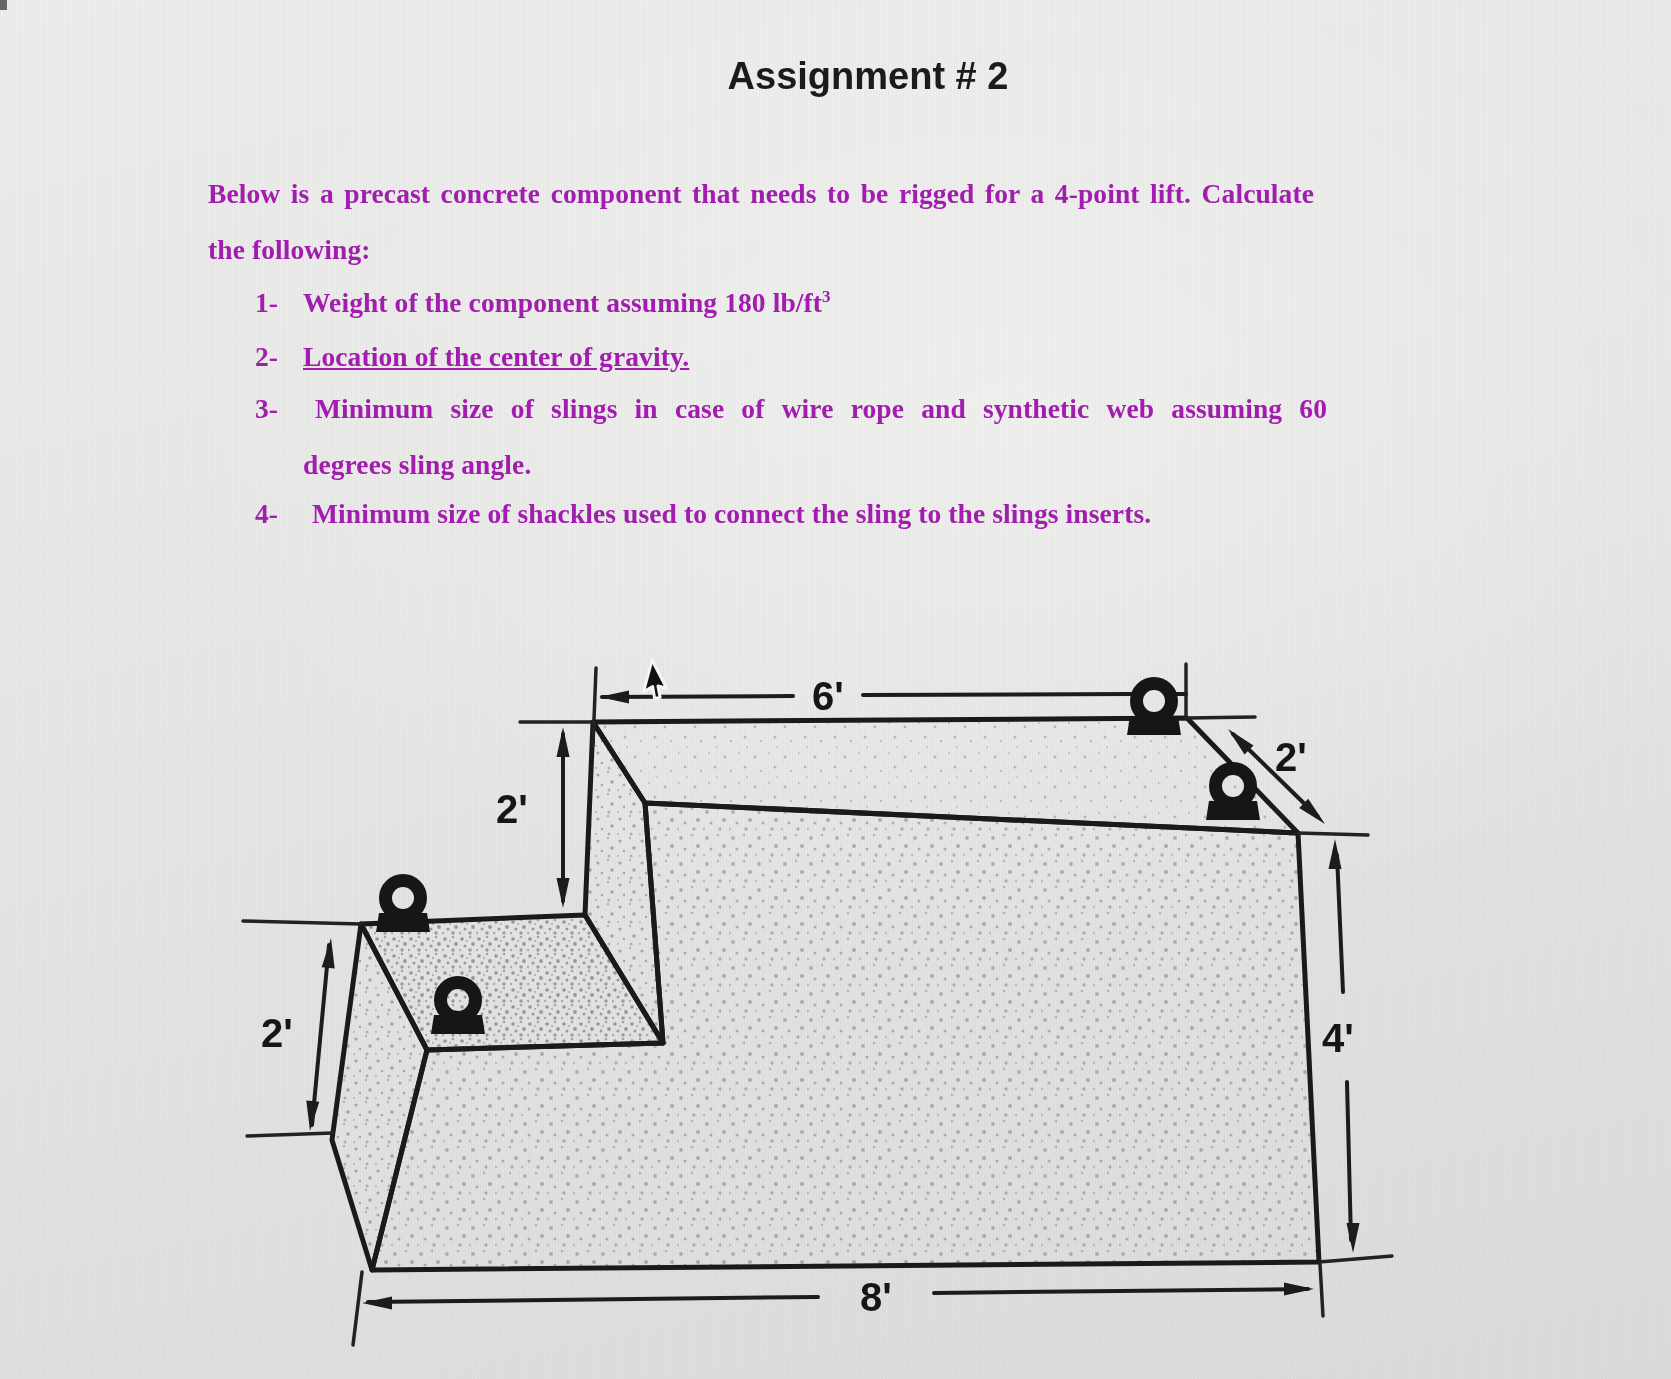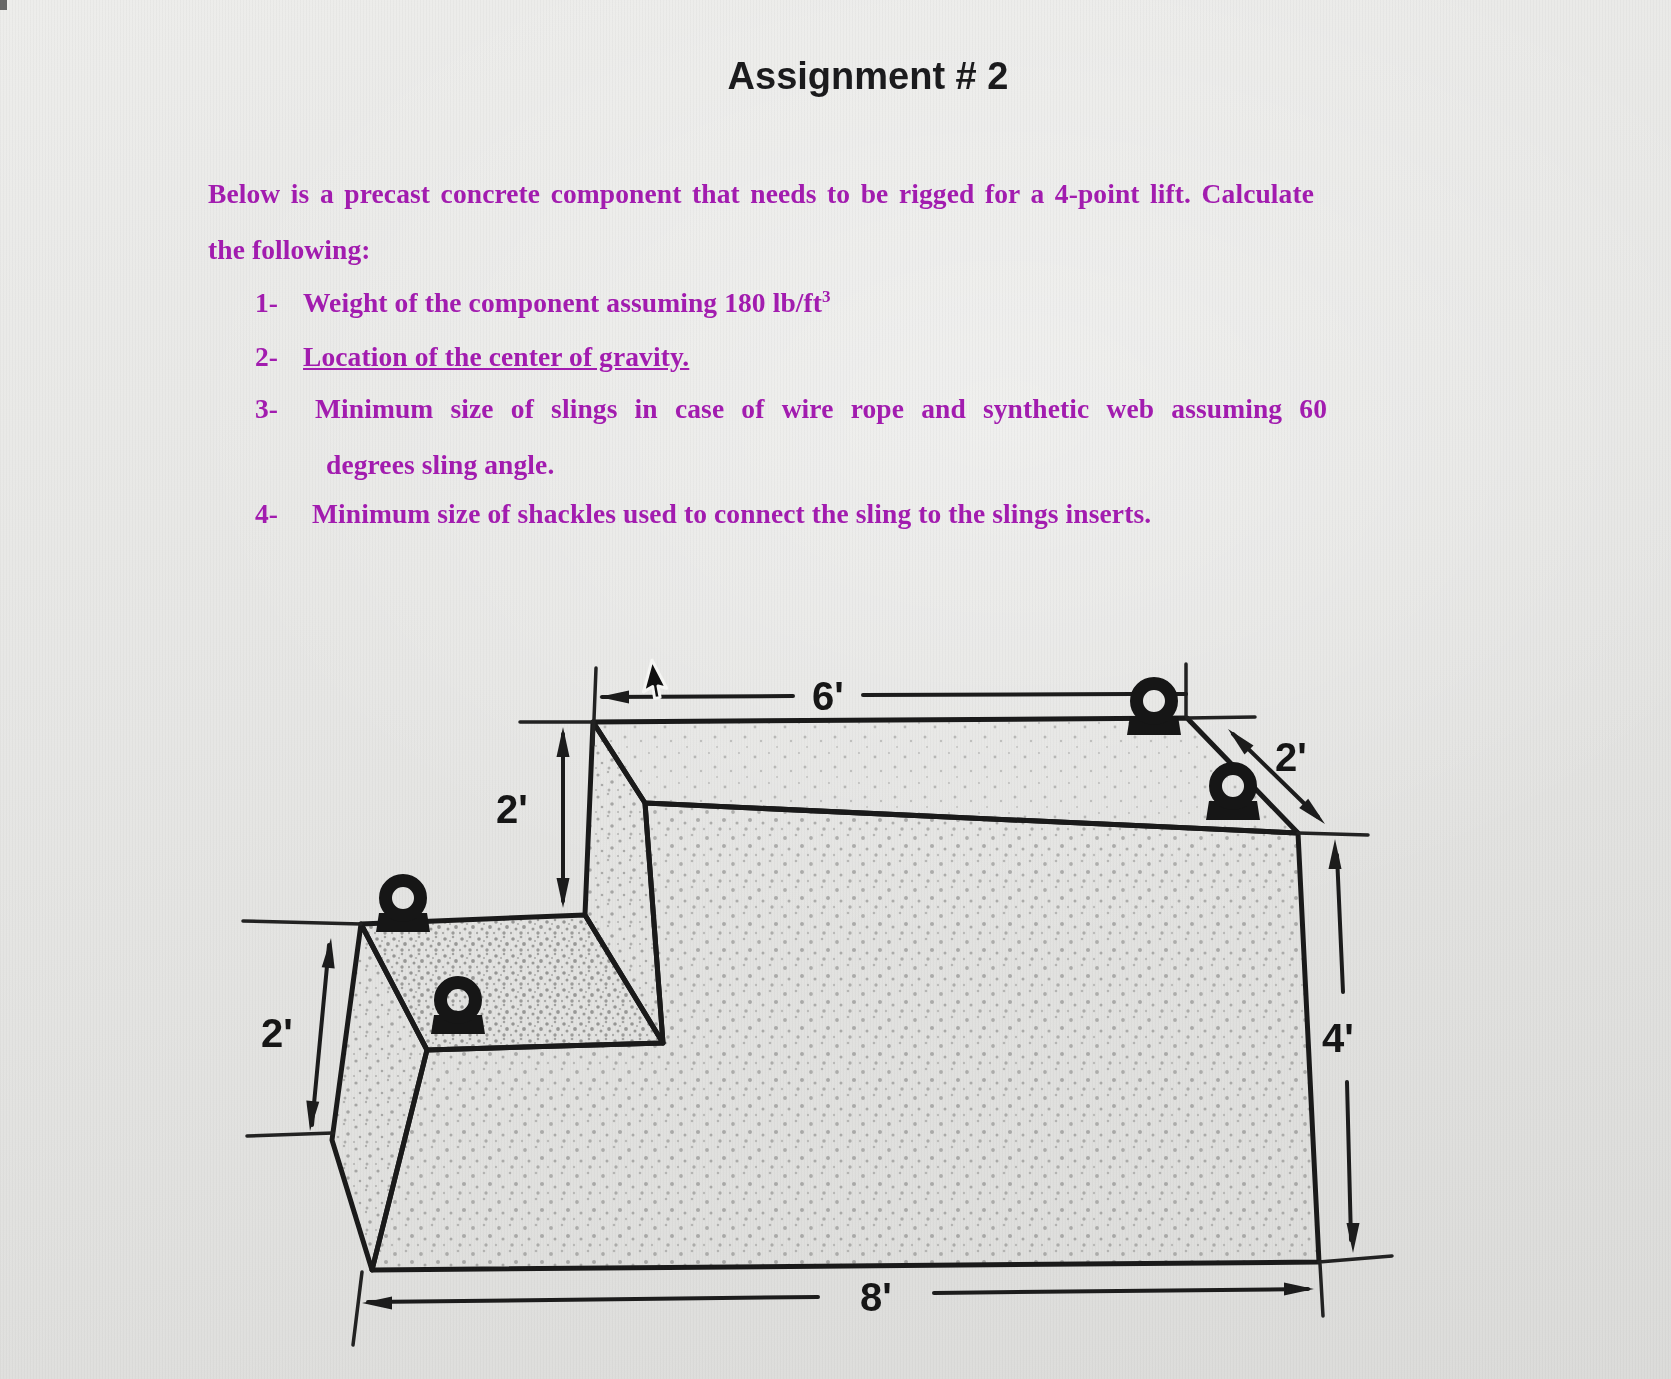--- a/index.html
+++ b/index.html
@@ -56,21 +56,21 @@
 <div class="abs serif-line intro2">the following:</div>
 
 <div class="abs serif-line" style="left:255px;top:287px;">1-</div>
 <div class="abs serif-line" style="left:303px;top:287px;"><span>Weight of the component assuming 180 lb/ft</span><sup>3</sup></div>
 
 <div class="abs serif-line" style="left:255px;top:341px;">2-</div>
 <div class="abs serif-line" style="left:303px;top:341px;text-decoration:underline;">Location of the center of gravity.</div>
 
 <div class="abs serif-line" style="left:255px;top:393px;">3-</div>
 <div class="abs serif-line just" style="left:303px;top:393px;width:1012px;margin-left:12px;">Minimum size of slings in case of wire rope and synthetic web assuming 60</div>
-<div class="abs serif-line" style="left:303px;top:449px;margin-left:23px;">degrees sling angle.</div>
+<div class="abs serif-line" style="left:303px;top:449px;">degrees sling angle.</div>
 
 <div class="abs serif-line" style="left:255px;top:498px;">4-</div>
 <div class="abs serif-line" style="left:312px;top:498px;">Minimum size of shackles used to connect the sling to the slings inserts.</div>
 
 <svg class="abs" style="left:0;top:0;" width="1671" height="1379" viewBox="0 0 1671 1379">
   <defs>
     <pattern id="dotsLight" width="30" height="30" patternUnits="userSpaceOnUse">
       <circle cx="5" cy="7" r="1.4" fill="#8e8e8c" opacity=".55"></circle>
       <circle cx="19" cy="3" r="1.1" fill="#999" opacity=".5"></circle>
       <circle cx="25" cy="17" r="1.5" fill="#8a8a88" opacity=".5"></circle>

